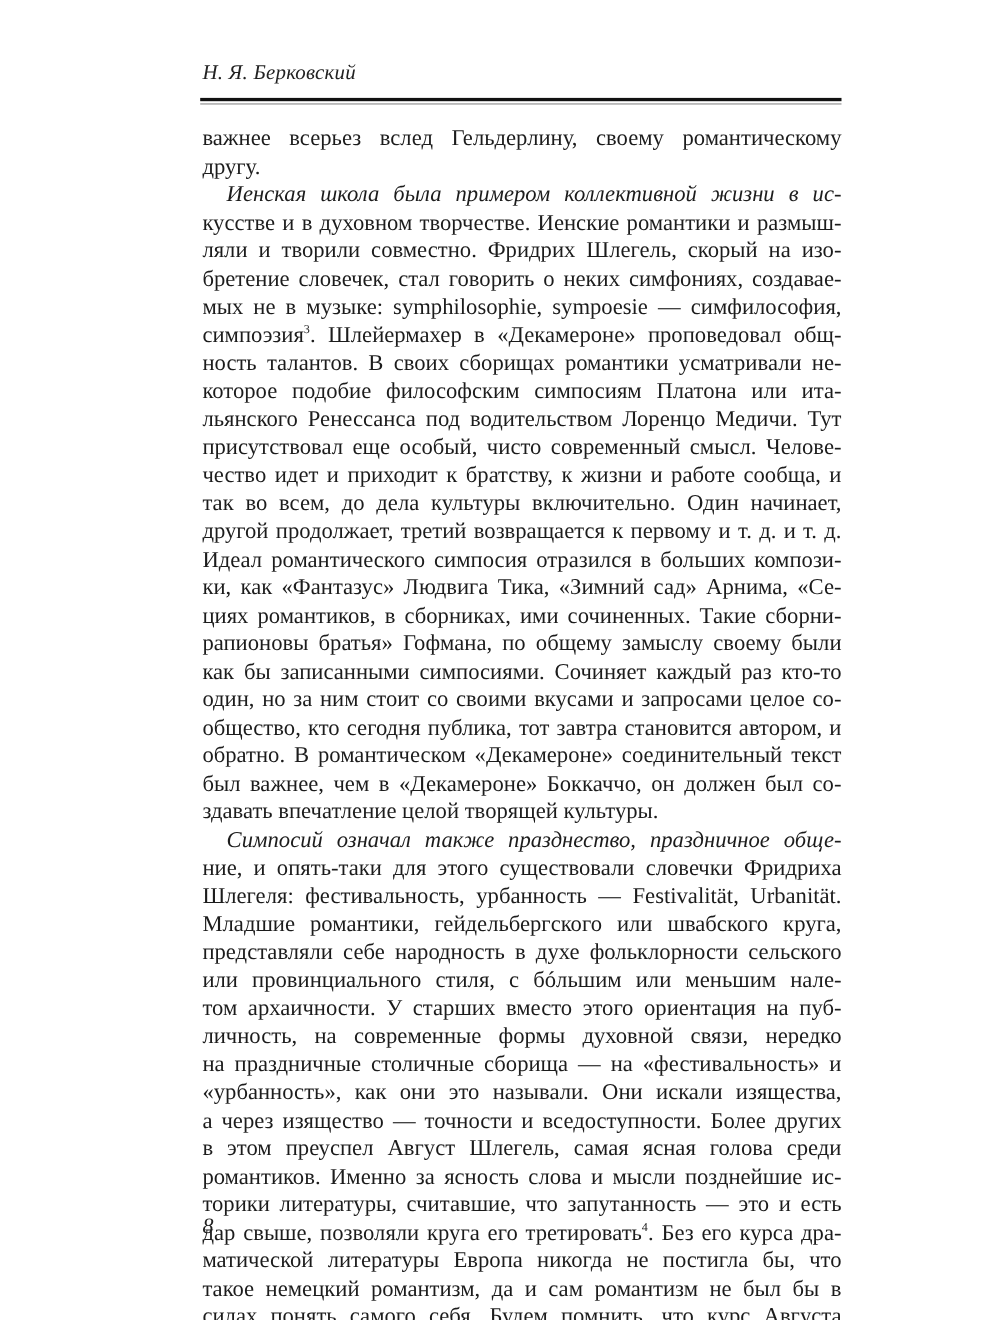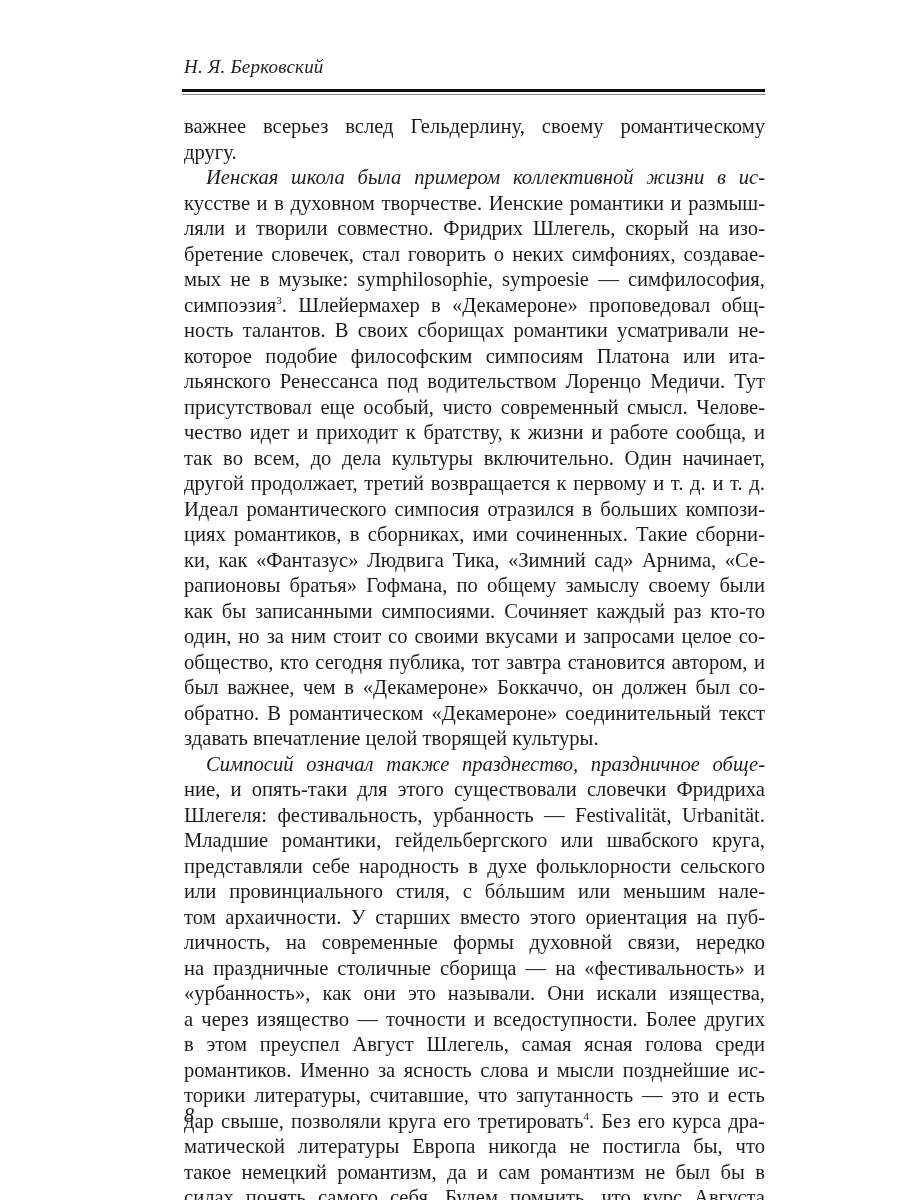--- a/index.html
+++ b/index.html
@@ -57,28 +57,28 @@
       <div class="line">мых не в музыке: symphilosophie, sympoesie — симфилософия,</div>
       <div class="line"><span>симпоэзия</span><sup>3</sup><span>. Шлейермахер в «Декамероне» проповедовал общ-</span></div>
       <div class="line">ность талантов. В своих сборищах романтики усматривали не-</div>
       <div class="line">которое подобие философским симпосиям Платона или ита-</div>
       <div class="line">льянского Ренессанса под водительством Лоренцо Медичи. Тут</div>
       <div class="line">присутствовал еще особый, чисто современный смысл. Челове-</div>
       <div class="line">чество идет и приходит к братству, к жизни и работе сообща, и</div>
       <div class="line">так во всем, до дела культуры включительно. Один начинает,</div>
       <div class="line">другой продолжает, третий возвращается к первому и т. д. и т. д.</div>
       <div class="line">Идеал романтического симпосия отразился в больших компози-</div>
+      <div class="line">ки, как «Фантазус» Людвига Тика, «Зимний сад» Арнима, «Се-</div>
       <div class="line">циях романтиков, в сборниках, ими сочиненных. Такие сборни-</div>
-      <div class="line">ки, как «Фантазус» Людвига Тика, «Зимний сад» Арнима, «Се-</div>
       <div class="line">рапионовы братья» Гофмана, по общему замыслу своему были</div>
       <div class="line">как бы записанными симпосиями. Сочиняет каждый раз кто-то</div>
       <div class="line">один, но за ним стоит со своими вкусами и запросами целое со-</div>
       <div class="line">общество, кто сегодня публика, тот завтра становится автором, и</div>
+      <div class="line">обратно. В романтическом «Декамероне» соединительный текст</div>
       <div class="line">был важнее, чем в «Декамероне» Боккаччо, он должен был со-</div>
-      <div class="line">обратно. В романтическом «Декамероне» соединительный текст</div>
       <div class="line last">здавать впечатление целой творящей культуры.</div>
       <div class="line indent">Симпосий означал также празднество, праздничное обще-</div>
       <div class="line">ние, и опять-таки для этого существовали словечки Фридриха</div>
       <div class="line">Шлегеля: фестивальность, урбанность — Festivalität, Urbanität.</div>
       <div class="line">Младшие романтики, гейдельбергского или швабского круга,</div>
       <div class="line">представляли себе народность в духе фольклорности сельского</div>
       <div class="line">или провинциального стиля, с бóльшим или меньшим нале-</div>
       <div class="line">том архаичности. У старших вместо этого ориентация на пуб-</div>
       <div class="line">личность, на современные формы духовной связи, нередко</div>
       <div class="line">на праздничные столичные сборища — на «фестивальность» и</div>

